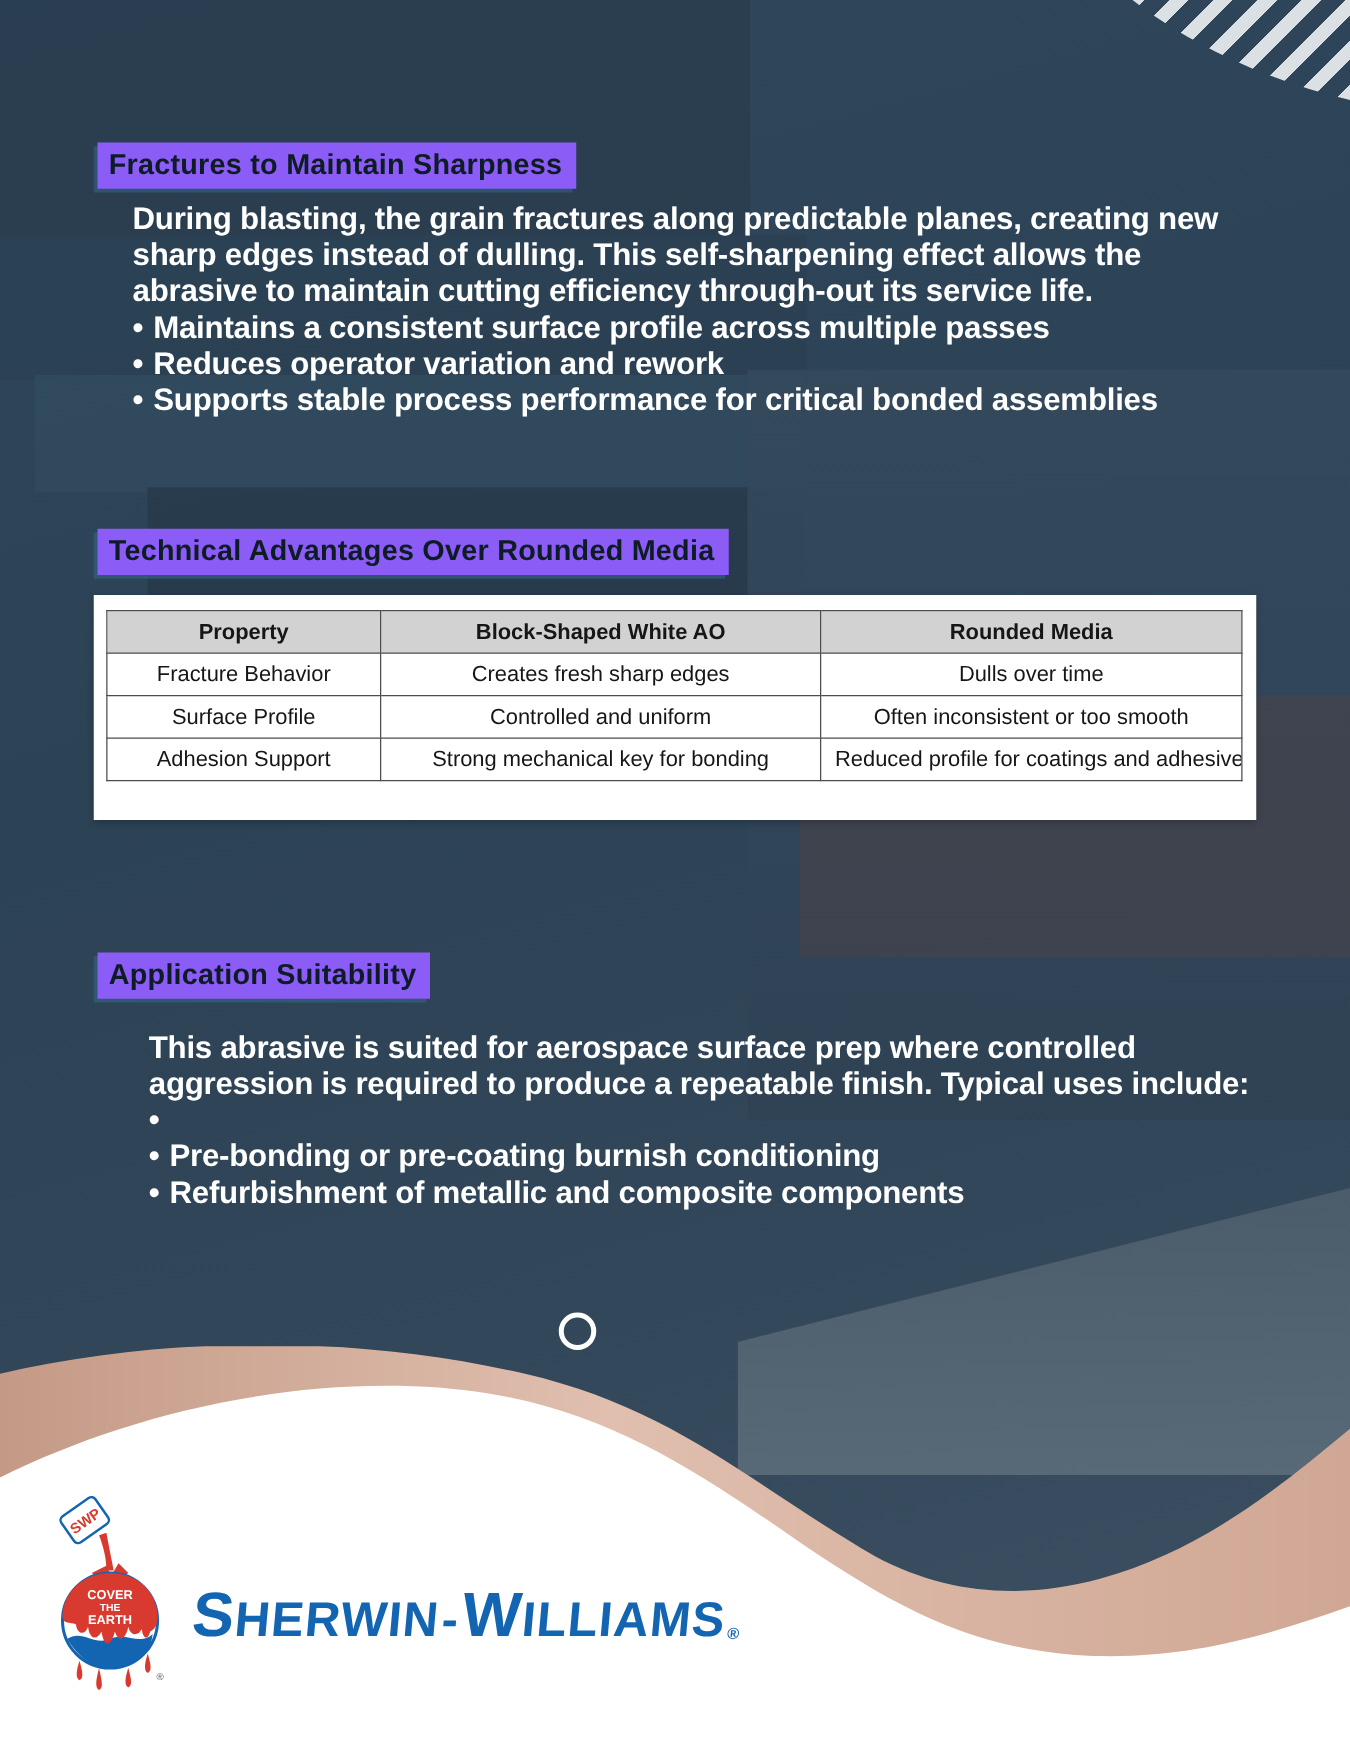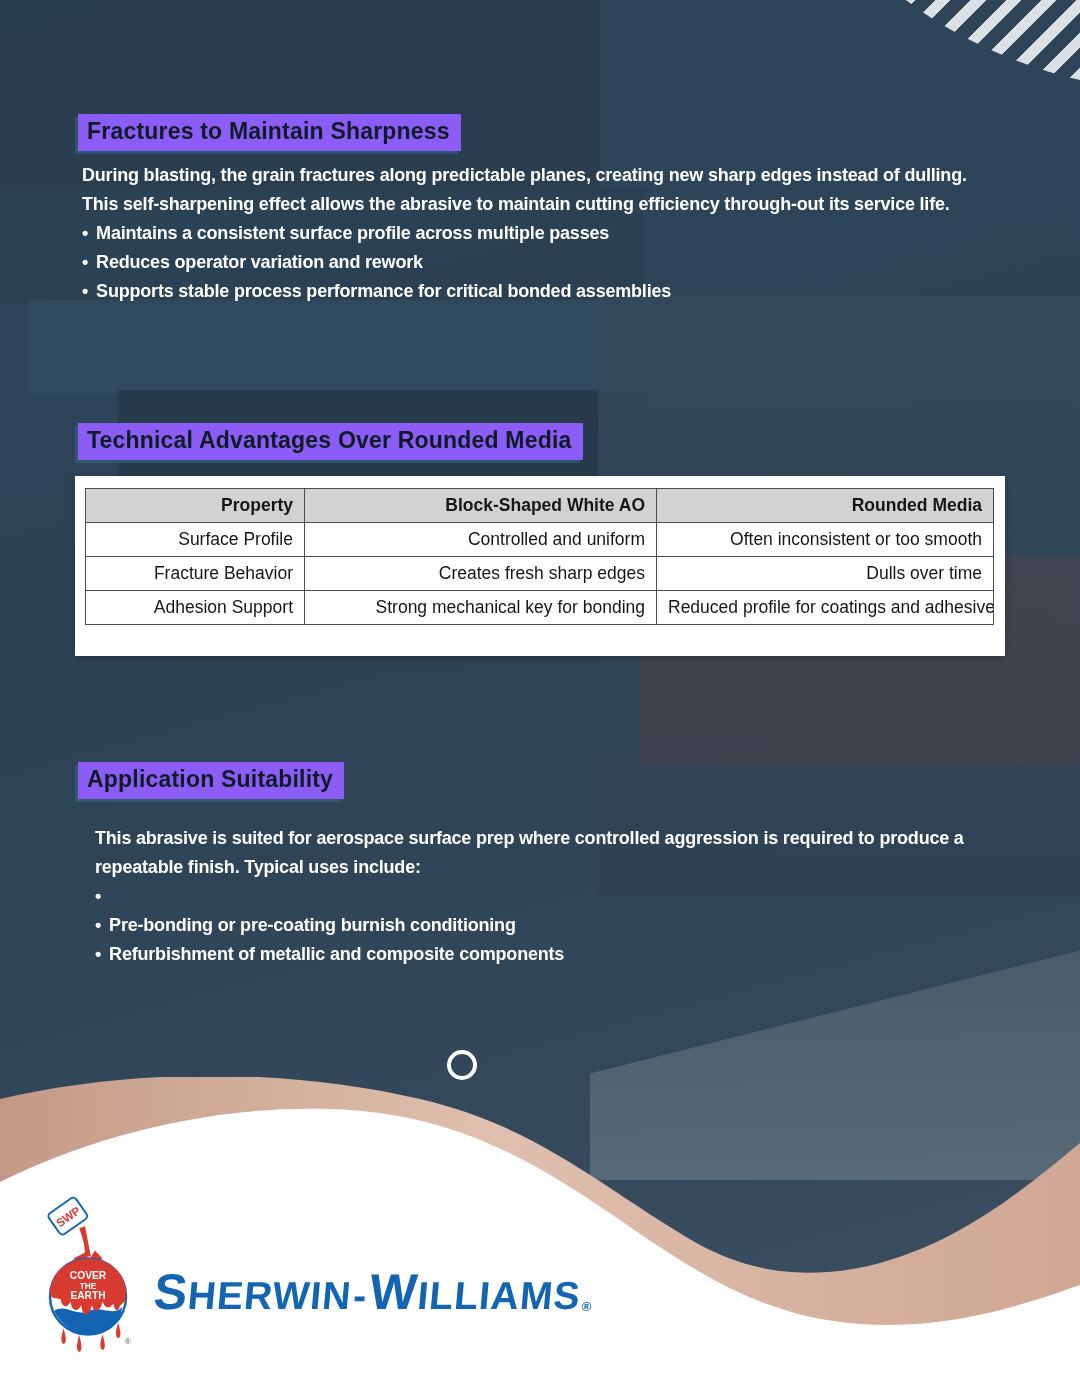--- a/index.html
+++ b/index.html
@@ -30,28 +30,28 @@
   
   .hl-heading{
     position:absolute;display:inline-block;
     background:#8b5cf6;color:#0e1c26;
     font-size:23px;font-weight:700;letter-spacing:.2px;
     padding:4px 11px 6px 9px;
     box-shadow:-3px 3px 0 rgba(55,120,156,.40);
     white-space:nowrap;
   }
   
-  .copy{position:absolute;color:#ffffff;font-weight:700;font-size:18px;line-height:29px;letter-spacing:-.2px;}
+  .copy{position:absolute;color:#ffffff;font-weight:700;font-size:25px;line-height:29px;letter-spacing:-.2px;margin-left:24px;}
   .bullet-row{display:flex;gap:8px;}
   .bullet-row .mk{flex:0 0 auto;}
   
   #table-panel{position:absolute;left:75px;top:476px;width:930px;height:180px;background:#ffffff;box-shadow:0 2px 6px rgba(0,0,0,.25);}
   #cmp-table{position:absolute;left:10px;top:12px;width:908px;border-collapse:collapse;table-layout:fixed;
     font-size:17.5px;color:#161616;}
-  #cmp-table th,#cmp-table td{border:1.6px solid #4c4c4c;padding:4px 11px;height:25px;text-align:right;vertical-align:middle;white-space:nowrap;overflow:hidden;}
+  #cmp-table th,#cmp-table td{border:1.6px solid #4c4c4c;padding:4px 11px;height:25px;text-align:center;vertical-align:middle;white-space:nowrap;overflow:hidden;}
   #cmp-table th{background:#d2d2d2;font-weight:700;}
   #cmp-table col.c1{width:219px;} #cmp-table col.c2{width:352px;} #cmp-table col.c3{width:337px;}
   
   #ring{position:absolute;left:447px;top:1050px;width:22px;height:22px;border:4.5px solid #ffffff;border-radius:50%;}
   
   #waves{position:absolute;left:0;top:1077px;width:1080px;height:320px;}
   
   #brand{position:absolute;left:40px;top:1196px;display:flex;align-items:center;}
   #logo-svg{width:98px;height:156px;}
   #wordmark{
@@ -109,28 +109,28 @@
         </colgroup>
       <thead>
         <tr>
           <th>Property</th>
           <th>Block-Shaped White AO</th>
           <th>Rounded Media</th>
         </tr>
       </thead>
       <tbody>
         <tr>
+          <td>Fracture Behavior</td>
+          <td>Creates fresh sharp edges</td>
+          <td>Dulls over time</td>
+        </tr>
+        <tr>
           <td>Surface Profile</td>
           <td>Controlled and uniform</td>
           <td>Often inconsistent or too smooth</td>
-        </tr>
-        <tr>
-          <td>Fracture Behavior</td>
-          <td>Creates fresh sharp edges</td>
-          <td>Dulls over time</td>
         </tr>
         <tr>
           <td>Adhesion Support</td>
           <td>Strong mechanical key for bonding</td>
           <td>Reduced profile for coatings and adhesives</td>
         </tr>
       </tbody>
     </table>
   </div>
 

